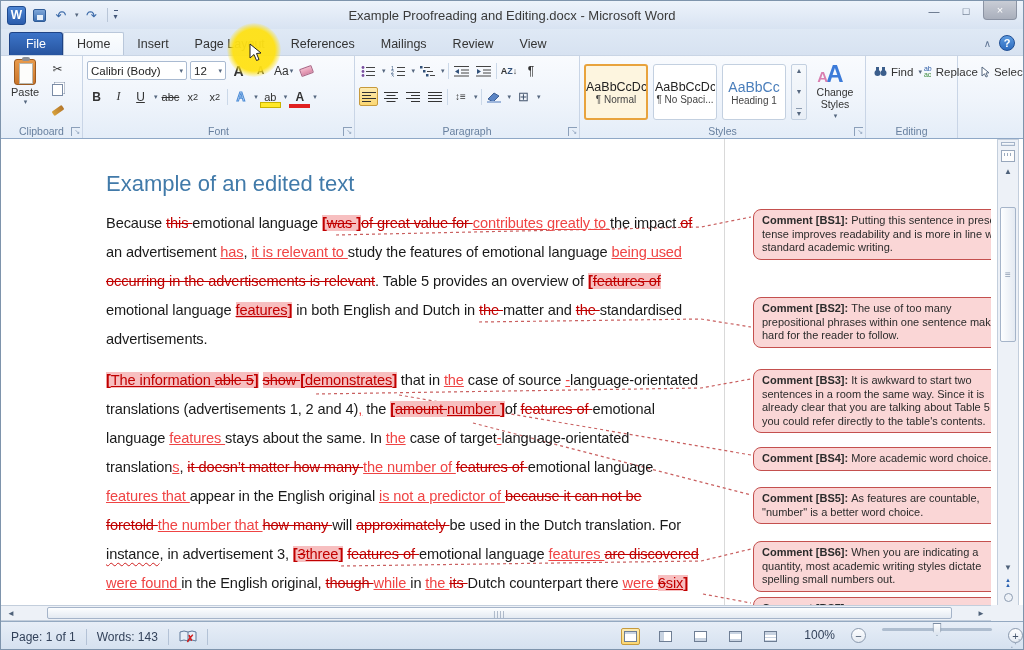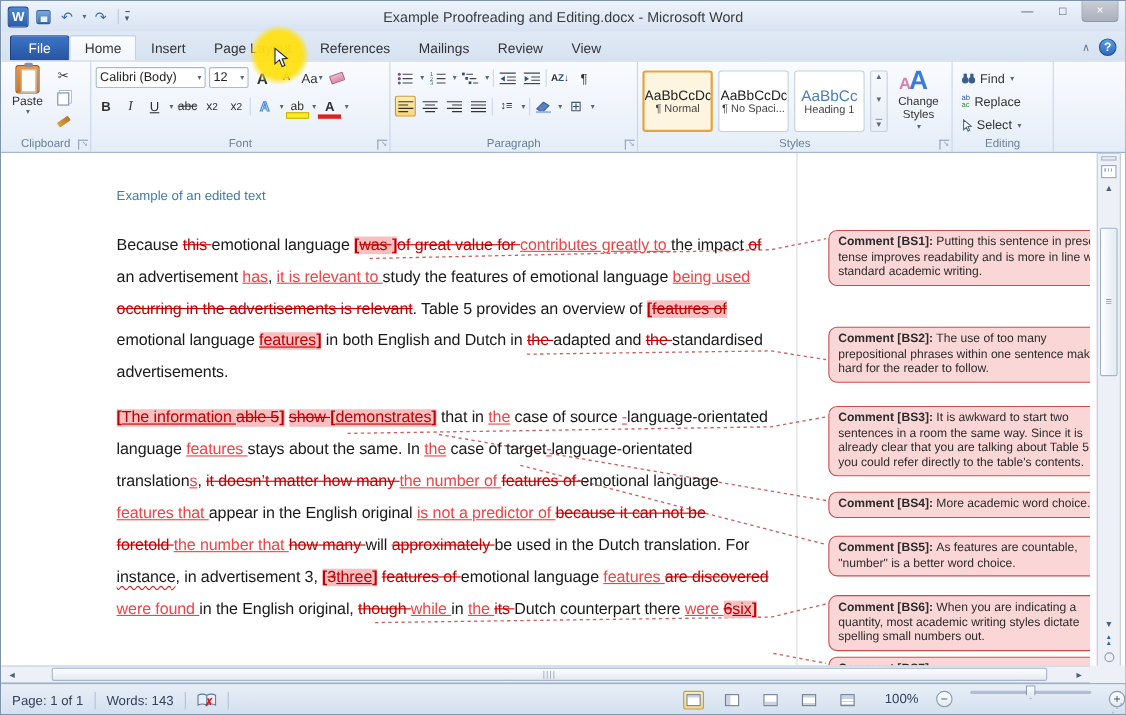--- a/index.html
+++ b/index.html
@@ -76,21 +76,21 @@
   .chgA { font-size:24px; font-weight:bold; color:#3C7BD9; line-height:24px; position:relative; }
   .chgA i { position:absolute; left:-9px; top:3px; font-style:normal; font-size:15px; color:#D97FB0; }
 
   
   .edit-item { display:flex; align-items:center; gap:4px; font-size:11.5px; color:#333; height:19px; }
 
   
   .docarea { position:absolute; top:138px; left:0; width:990px; height:466px; background:#fff; overflow:hidden; }
   .markupsep { position:absolute; left:723px; top:0; bottom:0; width:1px; background:#D9D9D9; }
   .doctext { position:absolute; left:105px; top:32px; width:640px; }
-  .doc-heading { font-size:12px; color:#417AA9; height:38px; }
+  .doc-heading { font-size:22px; color:#417AA9; height:38px; }
   .dline { white-space:nowrap; font-size:14.6px; line-height:29px; height:29px; letter-spacing:-0.1px; color:#1a1a1a; }
   .dline.gap { margin-top:12px; }
   .rn { color:#1a1a1a; }
   .rd { color:#C00000; text-decoration:line-through; }
   .ri { color:#ef4444; text-decoration:underline; }
   .rda { color:#C00000; text-decoration:line-through; background:#F7BFC0; }
   .ria { color:#C00000; text-decoration:underline; background:#F7BFC0; }
   .rbk { color:#C00000; background:#F7BFC0; font-weight:bold; }
   .rsq { color:#1a1a1a; text-decoration:underline wavy #D02020 1px; text-underline-offset:3px; }
   .connectors { position:absolute; left:0; top:0; pointer-events:none; }
@@ -397,21 +397,21 @@
           <span class="chgA">A<i>A</i></span>
           <span>Change Styles</span>
           <span class="caret">▾</span>
         </div>
       </div>
       <div class="g-label">Styles</div>
       <div class="launcher">↘</div>
     </div>
 
     <div class="group" style="width:92px;border-right:1px solid #C9D5E6;">
-      <div style="display:flex;flex-direction:column;gap:2px;margin-top:3px;padding-left:4px;">
+      <div style="display:flex;flex-direction:row;gap:2px;margin-top:3px;padding-left:4px;">
         <div class="edit-item">
           <svg width="13" height="11">
               <circle cx="3.5" cy="7" r="3" fill="#3B5E8C"></circle>
               <circle cx="9.5" cy="7" r="3" fill="#3B5E8C"></circle>
               <rect x="2" y="1" width="3" height="4" fill="#3B5E8C"></rect>
               <rect x="8" y="1" width="3" height="4" fill="#3B5E8C"></rect>
             </svg>
           <span>Find</span>
             <span class="caret">▾</span>
         </div>
@@ -444,23 +444,24 @@
         <polyline points="340,427 700,422 750,410"></polyline>
         <polyline points="702,455 750,464"></polyline>
       </g>
     </svg>
     <div class="doctext">
       <div class="doc-heading">Example of an edited text</div>
       <div id="doc-lines">
           <div class="dline"><span class="rn">Because </span><span class="rd">this </span><span class="rn">emotional language </span><span class="rbk">[</span><span class="rda">was </span><span class="rbk">]</span><span class="rd">of great value for </span><span class="ri">contributes greatly to </span><span class="rn">the impact </span><span class="rd">of</span></div>
           <div class="dline"><span class="rn">an advertisement </span><span class="ri">has</span><span class="rn">, </span><span class="ri">it is relevant to </span><span class="rn">study the features of emotional language </span><span class="ri">being used</span></div>
           <div class="dline"><span class="rd">occurring in the advertisements is relevant</span><span class="rn">. Table 5 provides an overview of </span><span class="rbk">[</span><span class="rda">features of</span></div>
-          <div class="dline"><span class="rn">emotional language </span><span class="ria">features</span><span class="rbk">]</span><span class="rn"> in both English and Dutch in </span><span class="rd">the </span><span class="rn">adapted and </span><span class="rd">the </span><span class="rn">standardised</span></div>
+          <div class="dline"><span class="rn">emotional language </span><span class="ria">features</span><span class="rbk">]</span><span class="rn"> in both English and Dutch in </span><span class="rd">the </span><span class="rn">matter and </span><span class="rd">the </span><span class="rn">standardised</span></div>
           <div class="dline"><span class="rn">advertisements.</span></div>
           <div class="dline gap"><span class="rbk">[</span><span class="ria">The information </span><span class="rda">able 5</span><span class="rbk">]</span><span class="rn"> </span><span class="rda">show </span><span class="rbk">[</span><span class="ria">demonstrates</span><span class="rbk">]</span><span class="rn"> that in </span><span class="ri">the</span><span class="rn"> case of source </span><span class="ri">-</span><span class="rn">language-orientated</span></div>
+          <div class="dline"><span class="rn">translations (advertisements 1, 2 and 4)</span><span class="ri">,</span><span class="rn"> the </span><span class="rbk">[</span><span class="rda">amount </span><span class="ria">number </span><span class="rbk">]</span><span class="rn">of </span><span class="rd">features of </span><span class="rn">emotional</span></div>
           <div class="dline"><span class="rn">language </span><span class="ri">features </span><span class="rn">stays about the same. In </span><span class="ri">the</span><span class="rn"> case of target</span><span class="ri">-</span><span class="rn">language-orientated</span></div>
           <div class="dline"><span class="rn">translation</span><span class="ri">s</span><span class="rn">, </span><span class="rd">it doesn’t matter how many </span><span class="ri">the number of </span><span class="rd">features of </span><span class="rn">emotional language</span></div>
           <div class="dline"><span class="ri">features that </span><span class="rn">appear in the English original </span><span class="ri">is not a predictor of </span><span class="rd">because it can not be</span></div>
           <div class="dline"><span class="rd">foretold </span><span class="ri">the number that </span><span class="rd">how many </span><span class="rn">will </span><span class="rd">approximately </span><span class="rn">be used in the Dutch translation. For</span></div>
           <div class="dline"><span class="rsq">instance</span><span class="rn">, in advertisement 3, </span><span class="rbk">[</span><span class="rda">3</span><span class="ria">three</span><span class="rbk">]</span><span class="rn"> </span><span class="rd">features of </span><span class="rn">emotional language </span><span class="ri">features </span><span class="rd">are discovered</span></div>
           <div class="dline"><span class="ri">were found </span><span class="rn">in the English original, </span><span class="rd">though </span><span class="ri">while </span><span class="rn">in </span><span class="ri">the </span><span class="rd">its </span><span class="rn">Dutch counterpart there </span><span class="ri">were </span><span class="rda">6</span><span class="ria">six</span><span class="rbk">]</span></div>
         </div>
     </div>
     <div id="comments-col">
         <div class="comment" style="top: 70px;"><b>Comment [BS1]: </b>Putting this sentence in present tense improves readability and is more in line with standard academic writing.</div>

